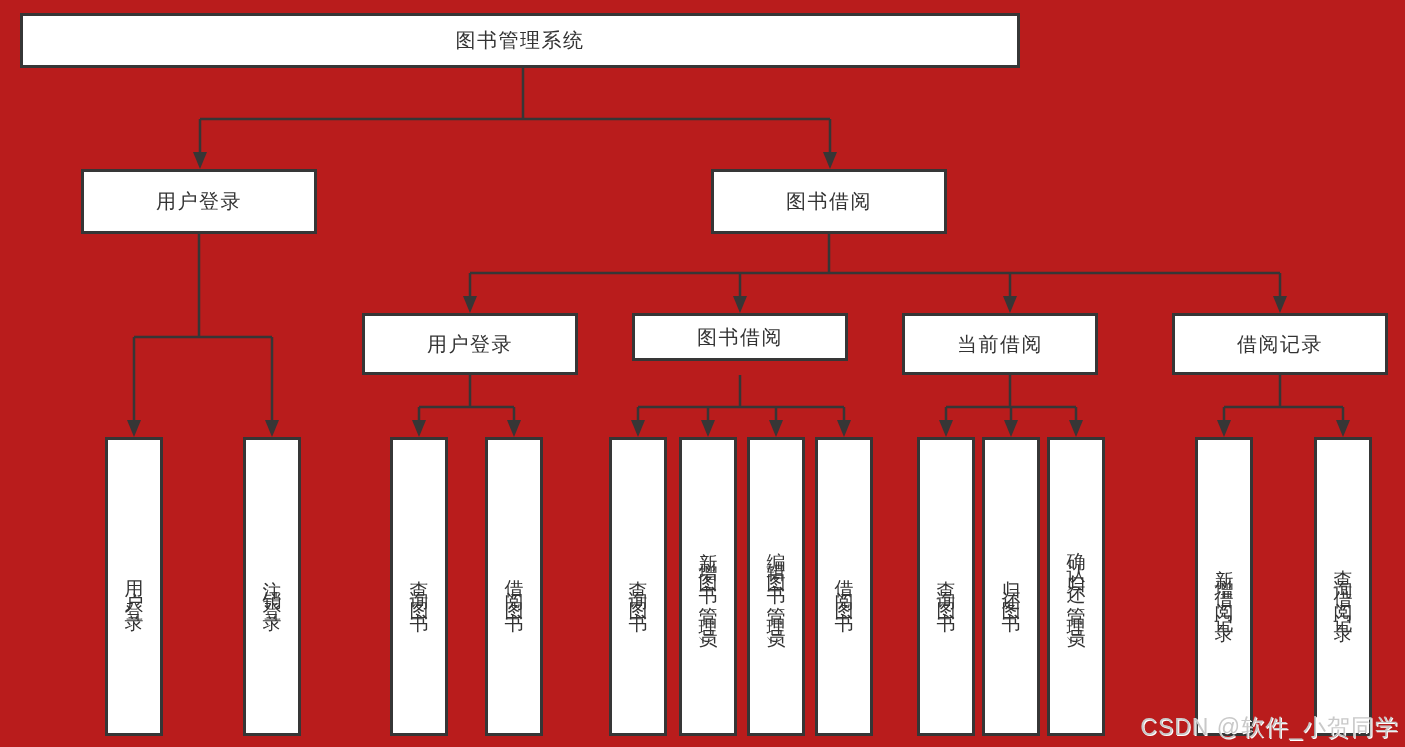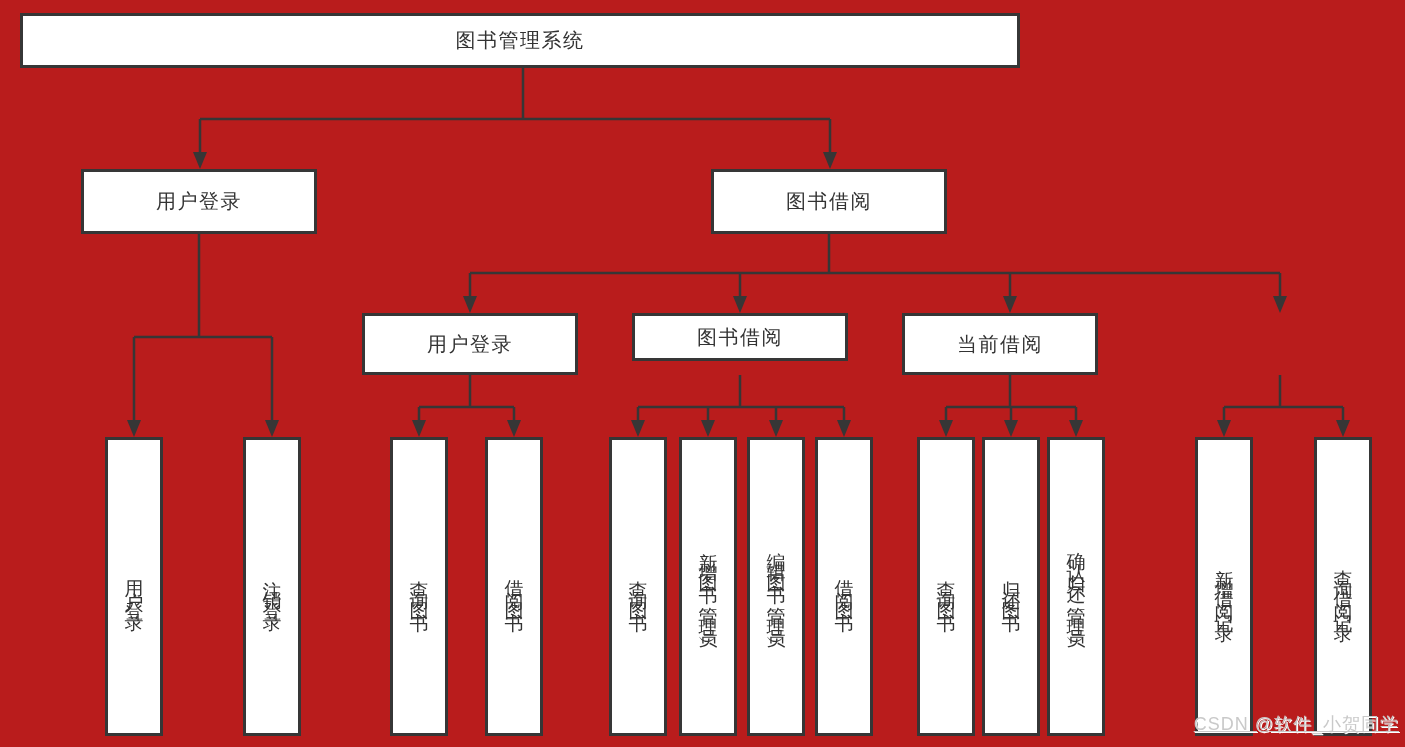--- a/index.html
+++ b/index.html
@@ -20,22 +20,22 @@
     display:flex; align-items:center; justify-content:center;
   }
   .node .lbl { font-size:20px; letter-spacing:1.5px; color:#333; white-space:nowrap; }
   .node.leaf .vtext {
     writing-mode:vertical-rl; text-orientation:mixed;
     font-size:19px; letter-spacing:11px; line-height:1.25; color:#333;
     white-space:nowrap;
   }
   .watermark {
     position:absolute; right:6px; top:712px;
-    font-size:18px; color:#c9c9c9; letter-spacing:1px;
-    text-shadow:1px 1px 0 #ffffff; z-index:5; white-space:nowrap;text-decoration:underline;
+    font-size:23px; color:#c9c9c9; letter-spacing:1px;
+    text-shadow:1px 1px 0 #ffffff; z-index:5; white-space:nowrap;
   }
 </style>
 </head>
 <body>
 
 <div class="canvas">
 
   <svg class="connectors" viewBox="0 0 1405 747">
 
     <path d="M523 68 V119 M200 119 H830 M200 119 V154 M830 119 V154"></path>
@@ -85,20 +85,23 @@
 
   <div class="node" style="left:362px;top:313px;width:216px;height:62px">
     <span class="lbl">用户登录</span>
   </div>
   <div class="node" style="left:632px;top:313px;width:216px;height:48px">
     <span class="lbl">图书借阅</span>
   </div>
   <div class="node" style="left:902px;top:313px;width:196px;height:62px">
     <span class="lbl">当前借阅</span>
   </div>
+  <div class="node" style="left:1172px;top:313px;width:216px;height:62px">
+    <span class="lbl">借阅记录</span>
+  </div>
 
   <div class="node leaf" style="left:105px;top:437px;width:58px;height:299px">
     <span class="vtext">用户登录</span>
   </div>
   <div class="node leaf" style="left:243px;top:437px;width:58px;height:299px">
     <span class="vtext">注销登录</span>
   </div>
 
   <div class="node leaf" style="left:390px;top:437px;width:58px;height:299px">
     <span class="vtext">查询图书</span>

